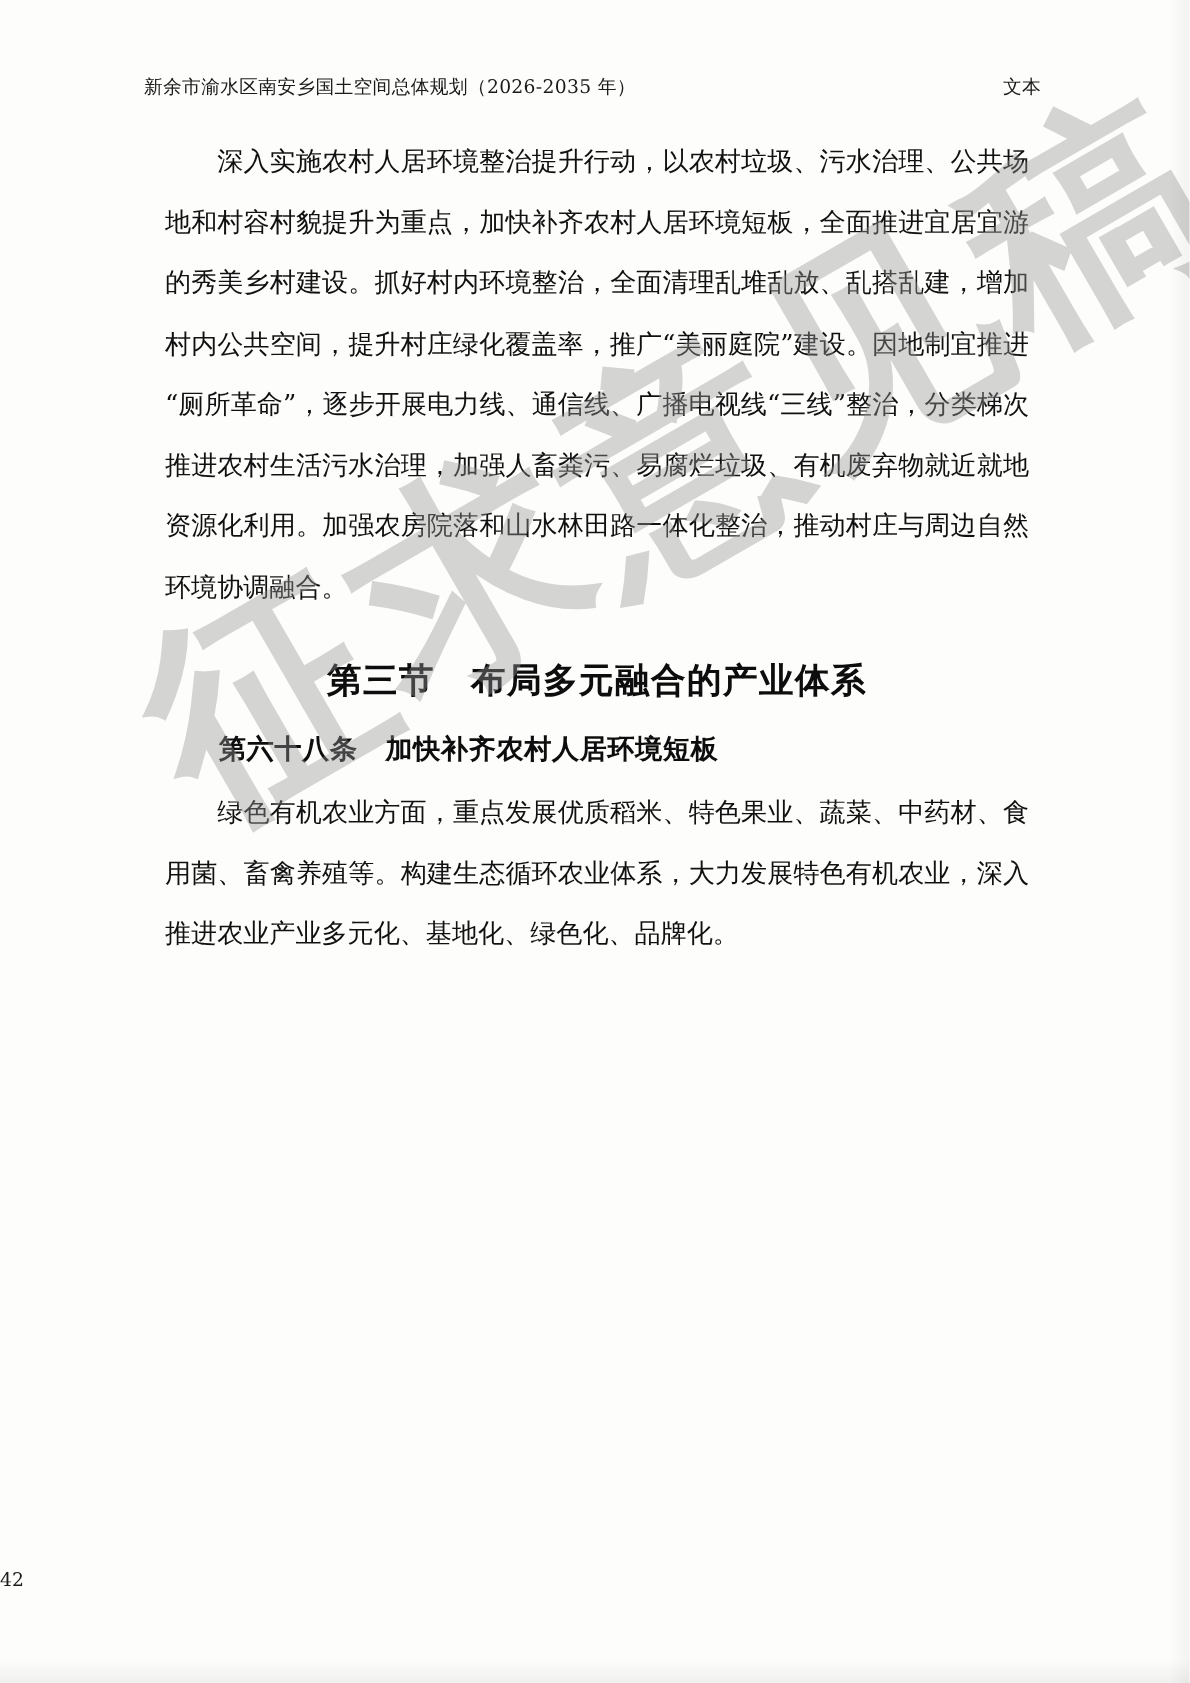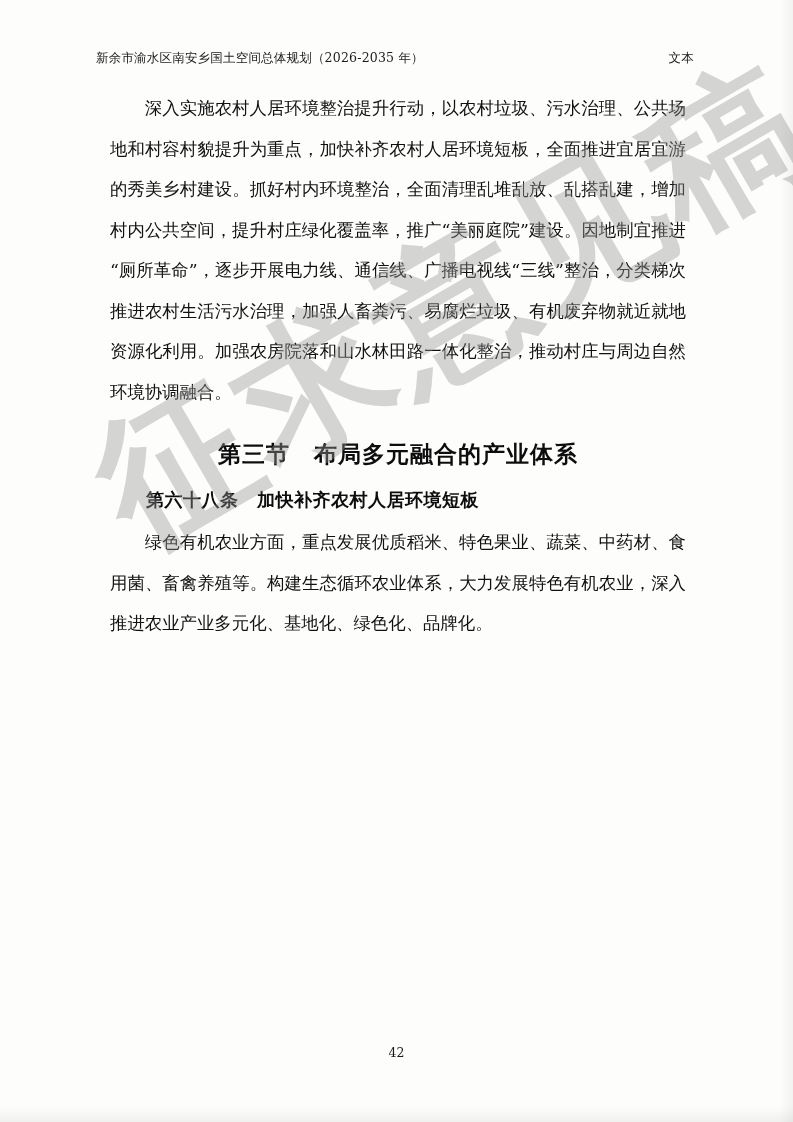--- a/index.html
+++ b/index.html
@@ -84,21 +84,21 @@
     color: #0d0d0d;
     letter-spacing: 0.5px;
   }
 
   
   .page-number {
     position: absolute;
     bottom: 62px;
     left: 0;
     width: 793px;
-    text-align: center;
+    text-align: left;
     font-size: 12.5px;
     color: #1a1a1a;
   }
 
   
   .watermark {
     position: absolute;
     top: 0;
     left: 0;
     width: 793px;

